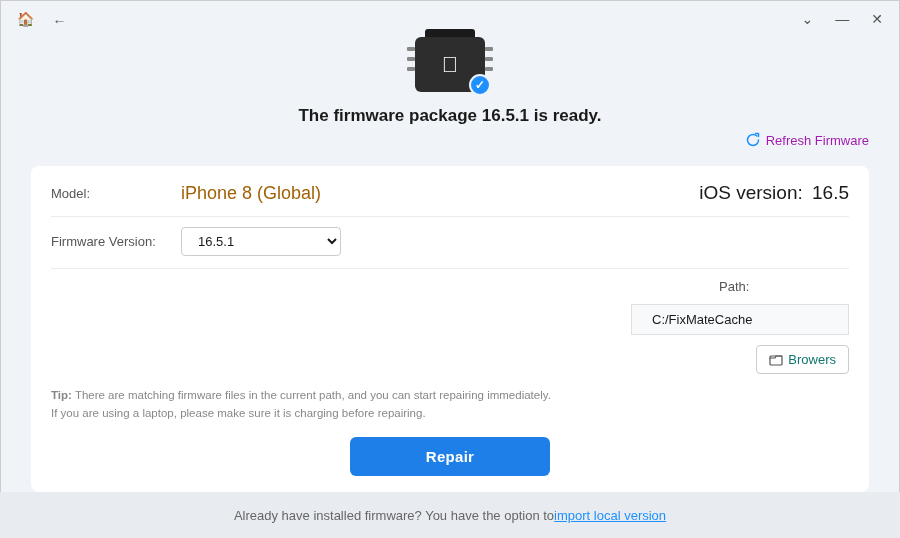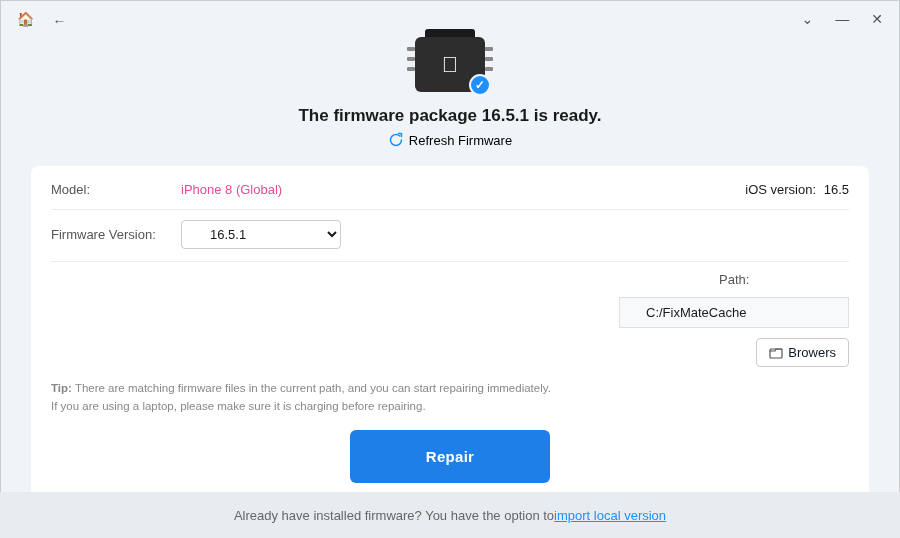--- a/index.html
+++ b/index.html
@@ -130,23 +130,23 @@
       color: #1a1a1a;
       margin-bottom: 6px;
     }
     .firmware-ready strong {
       font-weight: 700;
     }
 
     .refresh-link {
       display: flex;
       align-items: center;
-      justify-content: center;
+      justify-content: flex-end;
       gap: 5px;
-      color: #000000;
+      color: #a21caf;
       font-size: 13px;
       cursor: pointer;
       margin-bottom: 18px;
       text-decoration: none;
     }
     .refresh-icon {
       width: 16px;
       height: 16px;
     }
 
@@ -162,82 +162,82 @@
       display: flex;
       align-items: center;
       margin-bottom: 12px;
     }
     .info-label {
       color: #555;
       font-size: 13px;
       min-width: 130px;
     }
     .info-value {
-      color: #ec4899;
-      font-size: 13px;
+      color: #a16207;
+      font-size: 18px;
       font-weight: 500;
     }
     .info-row-space {
       display: flex;
       align-items: center;
       justify-content: space-between;
     }
     .ios-version {
       color: #555;
-      font-size: 13px;
+      font-size: 19px;
     }
     .ios-version span {
       color: #1a1a1a;
       font-weight: 500;
       margin-left: 4px;
     }
 
     
     .firmware-row {
       display: flex;
       align-items: center;
       margin-bottom: 12px;
     }
     .firmware-select {
       border: 1px solid #ccc;
       border-radius: 4px;
-      padding: 5px 24px;
+      padding: 5px 12px;
       font-size: 13px;
       background: white;
       cursor: pointer;
       width: 160px;
       color: #1a1a1a;
     }
 
     
     .path-row {
       display: flex;
       align-items: flex-end;
       gap: 10px;
       margin-bottom: 12px;
       flex-direction: column;
     }
     .path-input {
       flex: 1;
       border: 1px solid #e0e0e0;
       border-radius: 0;
-      padding: 7px 26px;
+      padding: 7px 20px;
       font-size: 13px;
       background: #f8f9fa;
       color: #1a1a1a;
       outline: none;
     }
     .browse-btn {
       border: 1px solid #ccc;
       border-radius: 4px;
       padding: 6px 12px;
       background: white;
       cursor: pointer;
       font-size: 13px;
-      color: #0f172a;
+      color: #0f766e;
       display: flex;
       align-items: center;
       gap: 5px;
       white-space: nowrap;
     }
 
     .tip-text {
       font-size: 11.5px;
       color: #888;
       margin-bottom: 14px;
@@ -249,21 +249,21 @@
     .repair-btn-wrap {
       display: flex;
       justify-content: center;
       margin-bottom: 0;
     }
     .repair-btn {
       background: #1e7fe8;
       color: white;
       border: none;
       border-radius: 6px;
-      padding: 18px 0;
+      padding: 11px 0;
       font-size: 15px;
       font-weight: 600;
       cursor: pointer;
       width: 200px;
       letter-spacing: 0.3px;
     }
 
     
     .footer {
       background: #e8ecf0;

